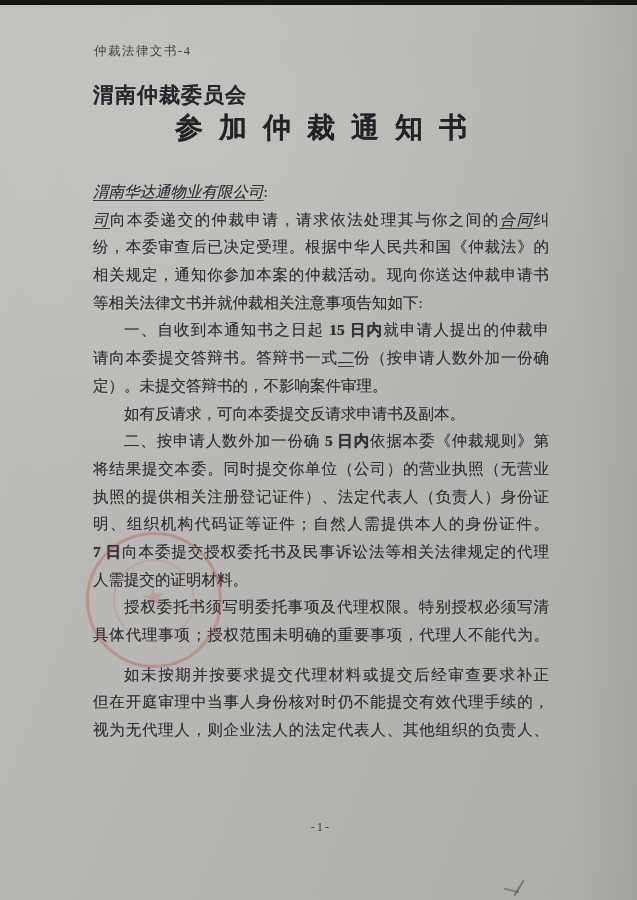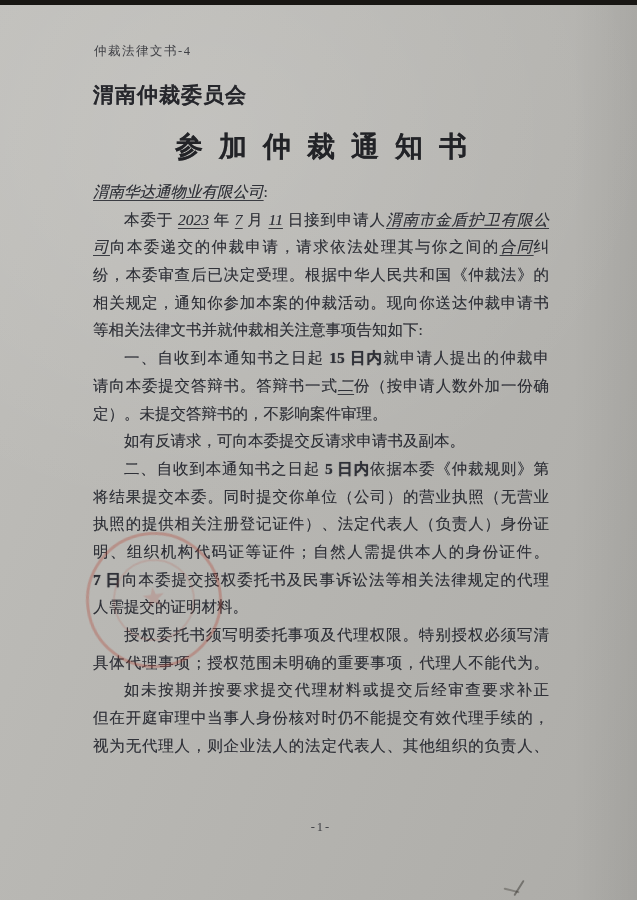--- a/index.html
+++ b/index.html
@@ -24,21 +24,20 @@
     position:absolute; left:93px; top:76px; width:456px; 
     font-family:"Liberation Sans", sans-serif; font-weight:700;
     font-size:21px; letter-spacing:1px; color:#26272c;
     text-shadow:0 0 .5px rgba(38,39,44,.6);
   }
   .doc-title {
     position:absolute; left:93px; top:104px; width:456px; text-align:center;
     font-family:"Liberation Sans", sans-serif; font-weight:700;
     font-size:28px; letter-spacing:16px; text-indent:16px; color:#222327;
     text-shadow:0 0 .6px rgba(34,35,39,.6);
-    margin-top:19px;
   }
 
   .doc-body {
     position:absolute; left:93px; top:173px; width:456px;
     font-size:15.5px; line-height:27.7px; color:#2f3138;
     text-shadow:0 0 .6px rgba(47,49,56,.5);
   }
   .doc-line { height:27.7px; overflow:visible; }
   .just { text-align:justify; text-align-last:justify; }
   .u {
@@ -84,38 +83,37 @@
 <div class="paper">
 
   <div class="doc-code">仲裁法律文书-4</div>
 
   <div class="org-title">渭南仲裁委员会</div>
 
   <div class="doc-title">参加仲裁通知书</div>
 
   <div class="doc-body">
       <div class="doc-line"><span class="u">渭南华达通物业有限公司</span><span>:</span></div>
-      <div class="doc-line just" style="text-indent: 2em;"><span>本委于 </span><span class="u">2023</span><span> 年 </span><span class="u">7</span><span> 月 </span><span class="u">11</span><span> 日接到申请人</span><span class="u">渭南市金盾护卫有限公</span></div>
       <div class="doc-line just"><span class="u">司</span><span>向本委递交的仲裁申请，请求依法处理其与你之间的</span><span class="u">合同</span><span>纠</span></div>
       <div class="doc-line just"><span>纷，本委审查后已决定受理。根据中华人民共和国《仲裁法》的</span></div>
       <div class="doc-line just"><span>相关规定，通知你参加本案的仲裁活动。现向你送达仲裁申请书</span></div>
       <div class="doc-line"><span>等相关法律文书并就仲裁相关注意事项告知如下:</span></div>
       <div class="doc-line just" style="text-indent: 2em;"><span>一、自收到本通知书之日起 </span><span class="b">15 日内</span><span>就申请人提出的仲裁申</span></div>
       <div class="doc-line just"><span>请向本委提交答辩书。答辩书一式</span><span class="u">二</span><span>份（按申请人数外加一份确</span></div>
       <div class="doc-line"><span>定）。未提交答辩书的，不影响案件审理。</span></div>
       <div class="doc-line" style="text-indent: 2em;"><span>如有反请求，可向本委提交反请求申请书及副本。</span></div>
-      <div class="doc-line just" style="text-indent: 2em;"><span>二、自收到本通知书之日起 </span><span class="b">5 日内</span><span>依据本委《仲裁规则》第</span></div>
+      <div class="doc-line just" style="text-indent: 2em;"><span>二、按申请人数外加一份确 </span><span class="b">5 日内</span><span>依据本委《仲裁规则》第</span></div>
       <div class="doc-line just"><span>将结果提交本委。同时提交你单位（公司）的营业执照（无营业</span></div>
       <div class="doc-line just"><span>执照的提供相关注册登记证件）、法定代表人（负责人）身份证</span></div>
       <div class="doc-line just"><span>明、组织机构代码证等证件；自然人需提供本人的身份证件。</span></div>
       <div class="doc-line just"><span class="b">7 日</span><span>向本委提交授权委托书及民事诉讼法等相关法律规定的代理</span></div>
       <div class="doc-line"><span>人需提交的证明材料。</span></div>
       <div class="doc-line just" style="text-indent: 2em;"><span>授权委托书须写明委托事项及代理权限。特别授权必须写清</span></div>
       <div class="doc-line just"><span>具体代理事项；授权范围未明确的重要事项，代理人不能代为。</span></div>
-      <div class="doc-line just" style="text-indent: 2em;"><span>如未按期并按要求提交代理材料或提交后经审查要求补正</span></div>
+      <div class="doc-line just" style="text-indent: 2em; margin-top: 12px;"><span>如未按期并按要求提交代理材料或提交后经审查要求补正</span></div>
       <div class="doc-line just"><span>但在开庭审理中当事人身份核对时仍不能提交有效代理手续的，</span></div>
       <div class="doc-line just"><span>视为无代理人，则企业法人的法定代表人、其他组织的负责人、</span></div>
     </div>
 
   <div class="seal"></div>
 
   <div class="page-num">-1-</div>
 
   <div class="crease"></div>
 

